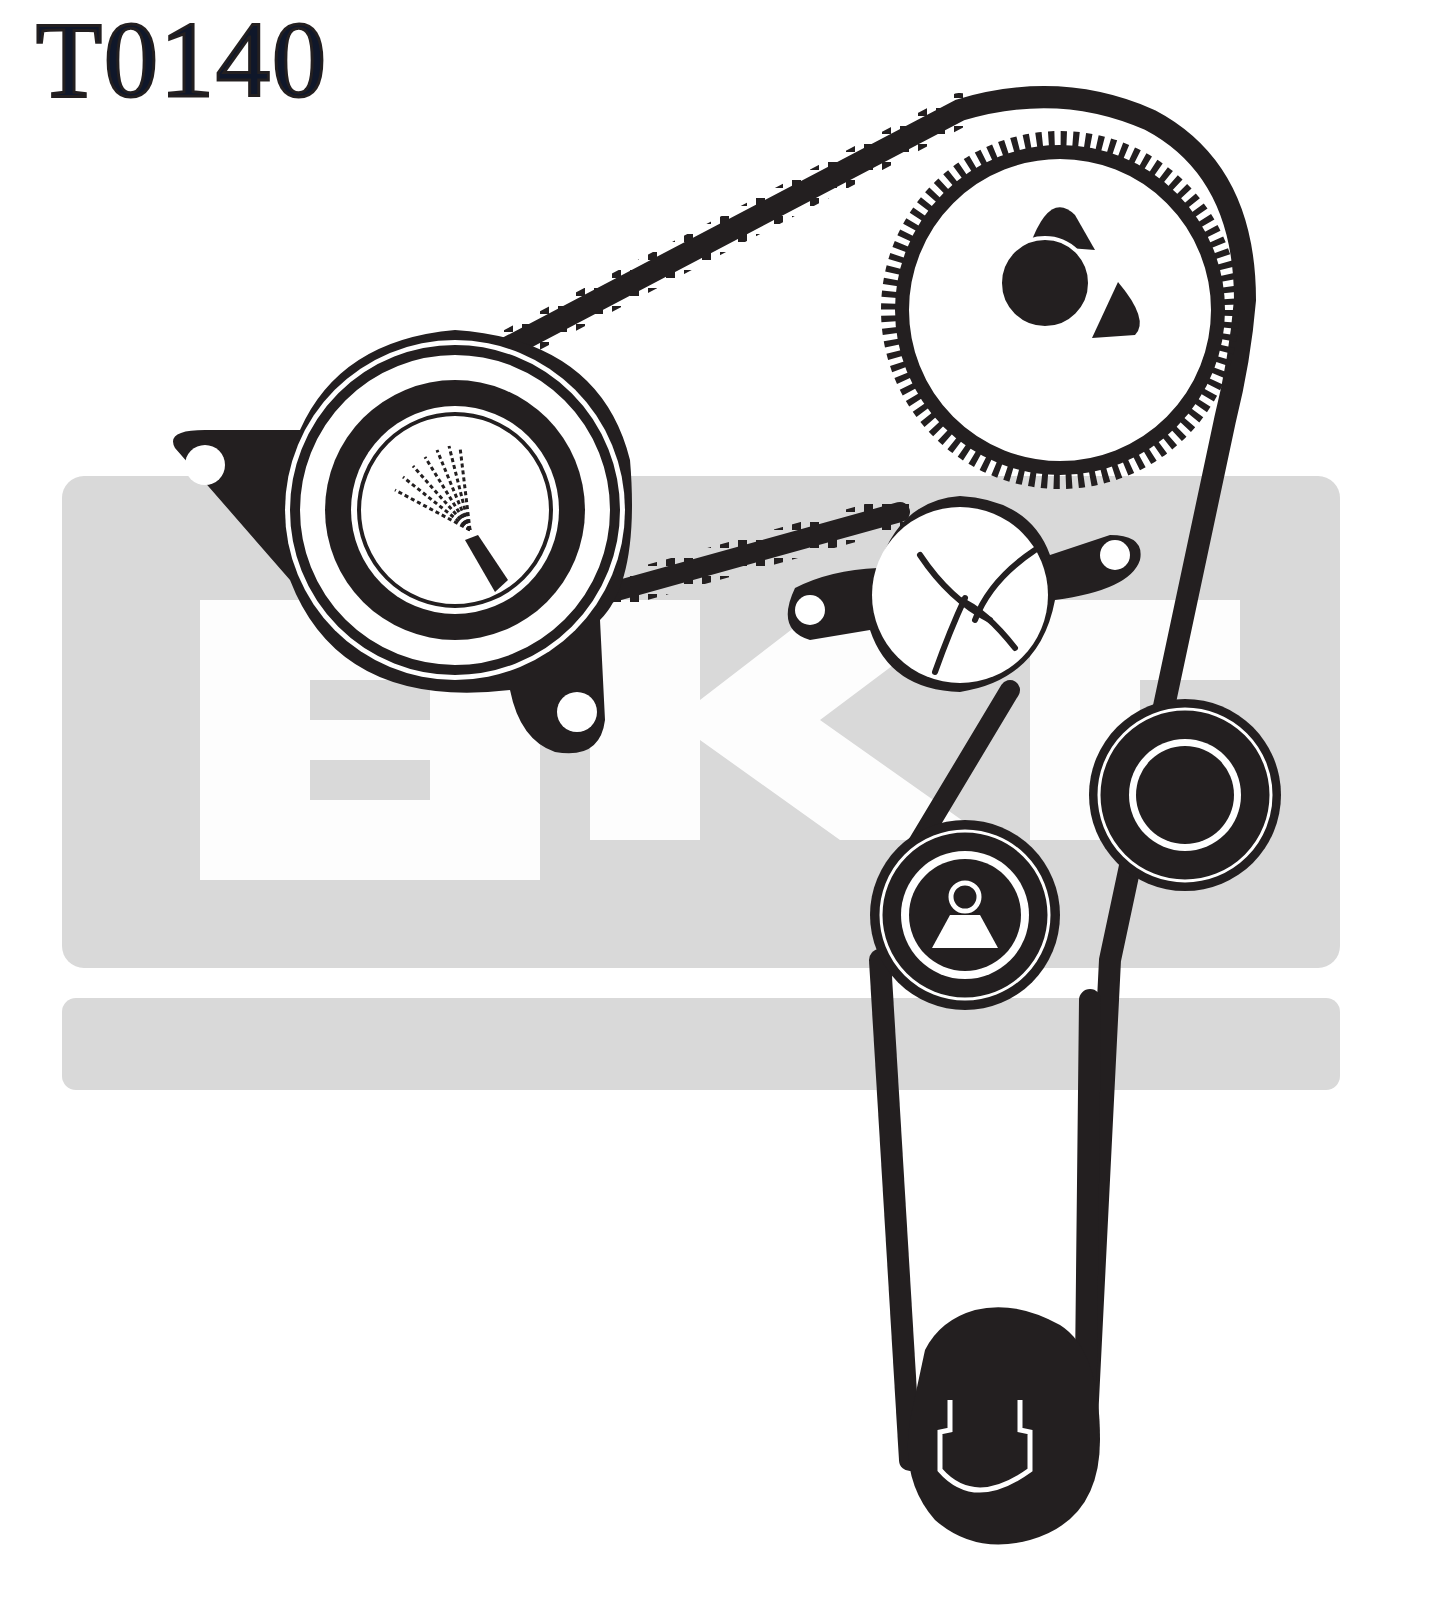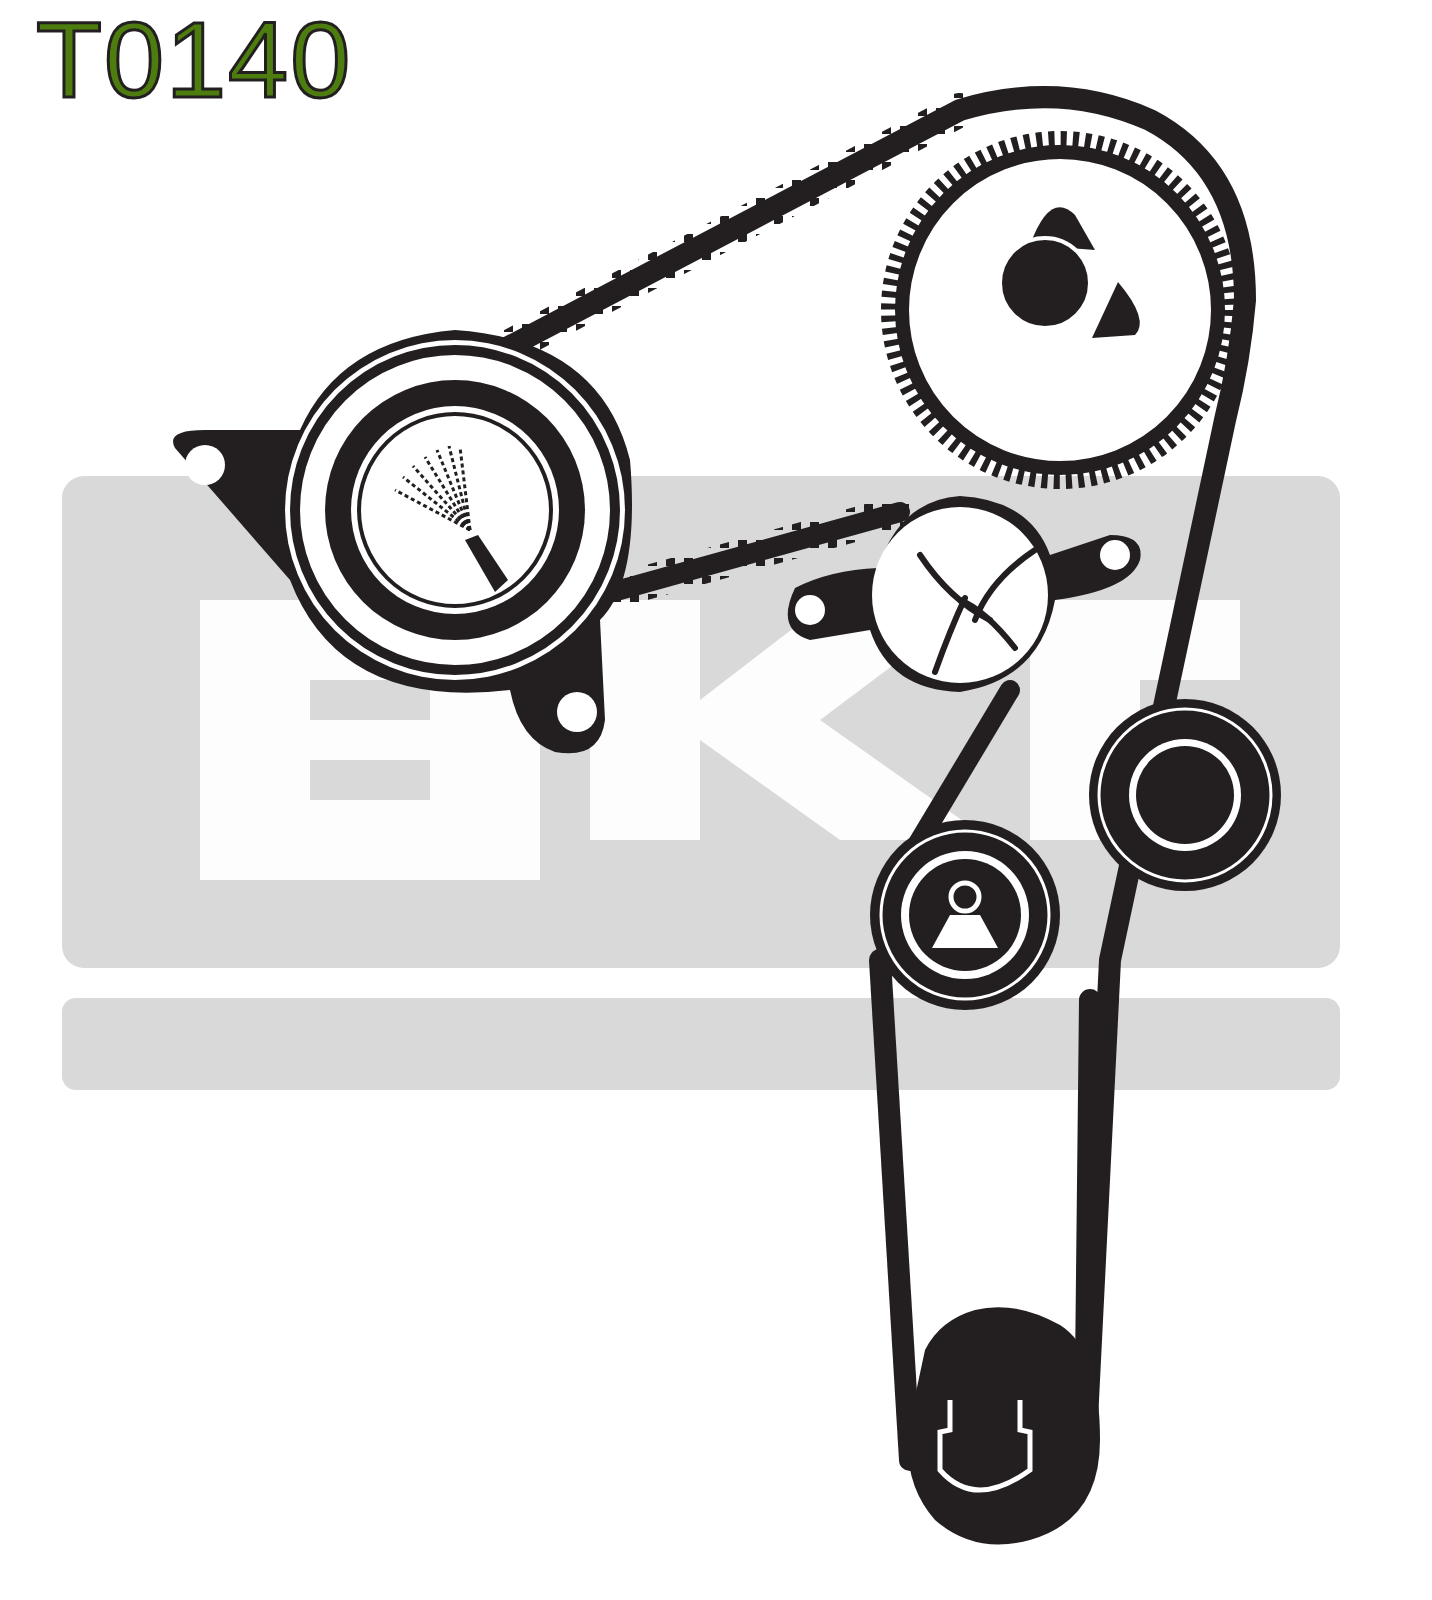--- a/index.html
+++ b/index.html
@@ -1,17 +1,17 @@
 <!DOCTYPE html>
 <html><head>
 <meta charset="utf-8">
 <style>
   html, body { margin: 0; padding: 0; background: #ffffff; }
   body { width: 1432px; height: 1600px; position: relative; overflow: hidden; font-family: "DejaVu Sans", sans-serif; }
-  .title { position: absolute; left: 36px; top: 6px; font-family: Liberation Sans, sans-serif; font-size: 108px; font-weight: normal; color: #4d7c0f; letter-spacing: 2px; line-height: 1; -webkit-text-stroke: 3px #231f20; }
+  .title { position: absolute; left: 36px; top: 6px; font-family: Liberation Serif, serif; font-size: 108px; font-weight: normal; color: #0f172a; letter-spacing: 2px; line-height: 1; -webkit-text-stroke: 3px #231f20; }
   svg.diagram { position: absolute; left: 0; top: 0; }
 </style>
 </head>
 <body>
 
 <div class="title">T0140</div>
 
 <svg class="diagram" width="1432" height="1600" viewBox="0 0 1432 1600">
   <defs>
     <pattern id="teeth" width="18" height="18" patternUnits="userSpaceOnUse">

